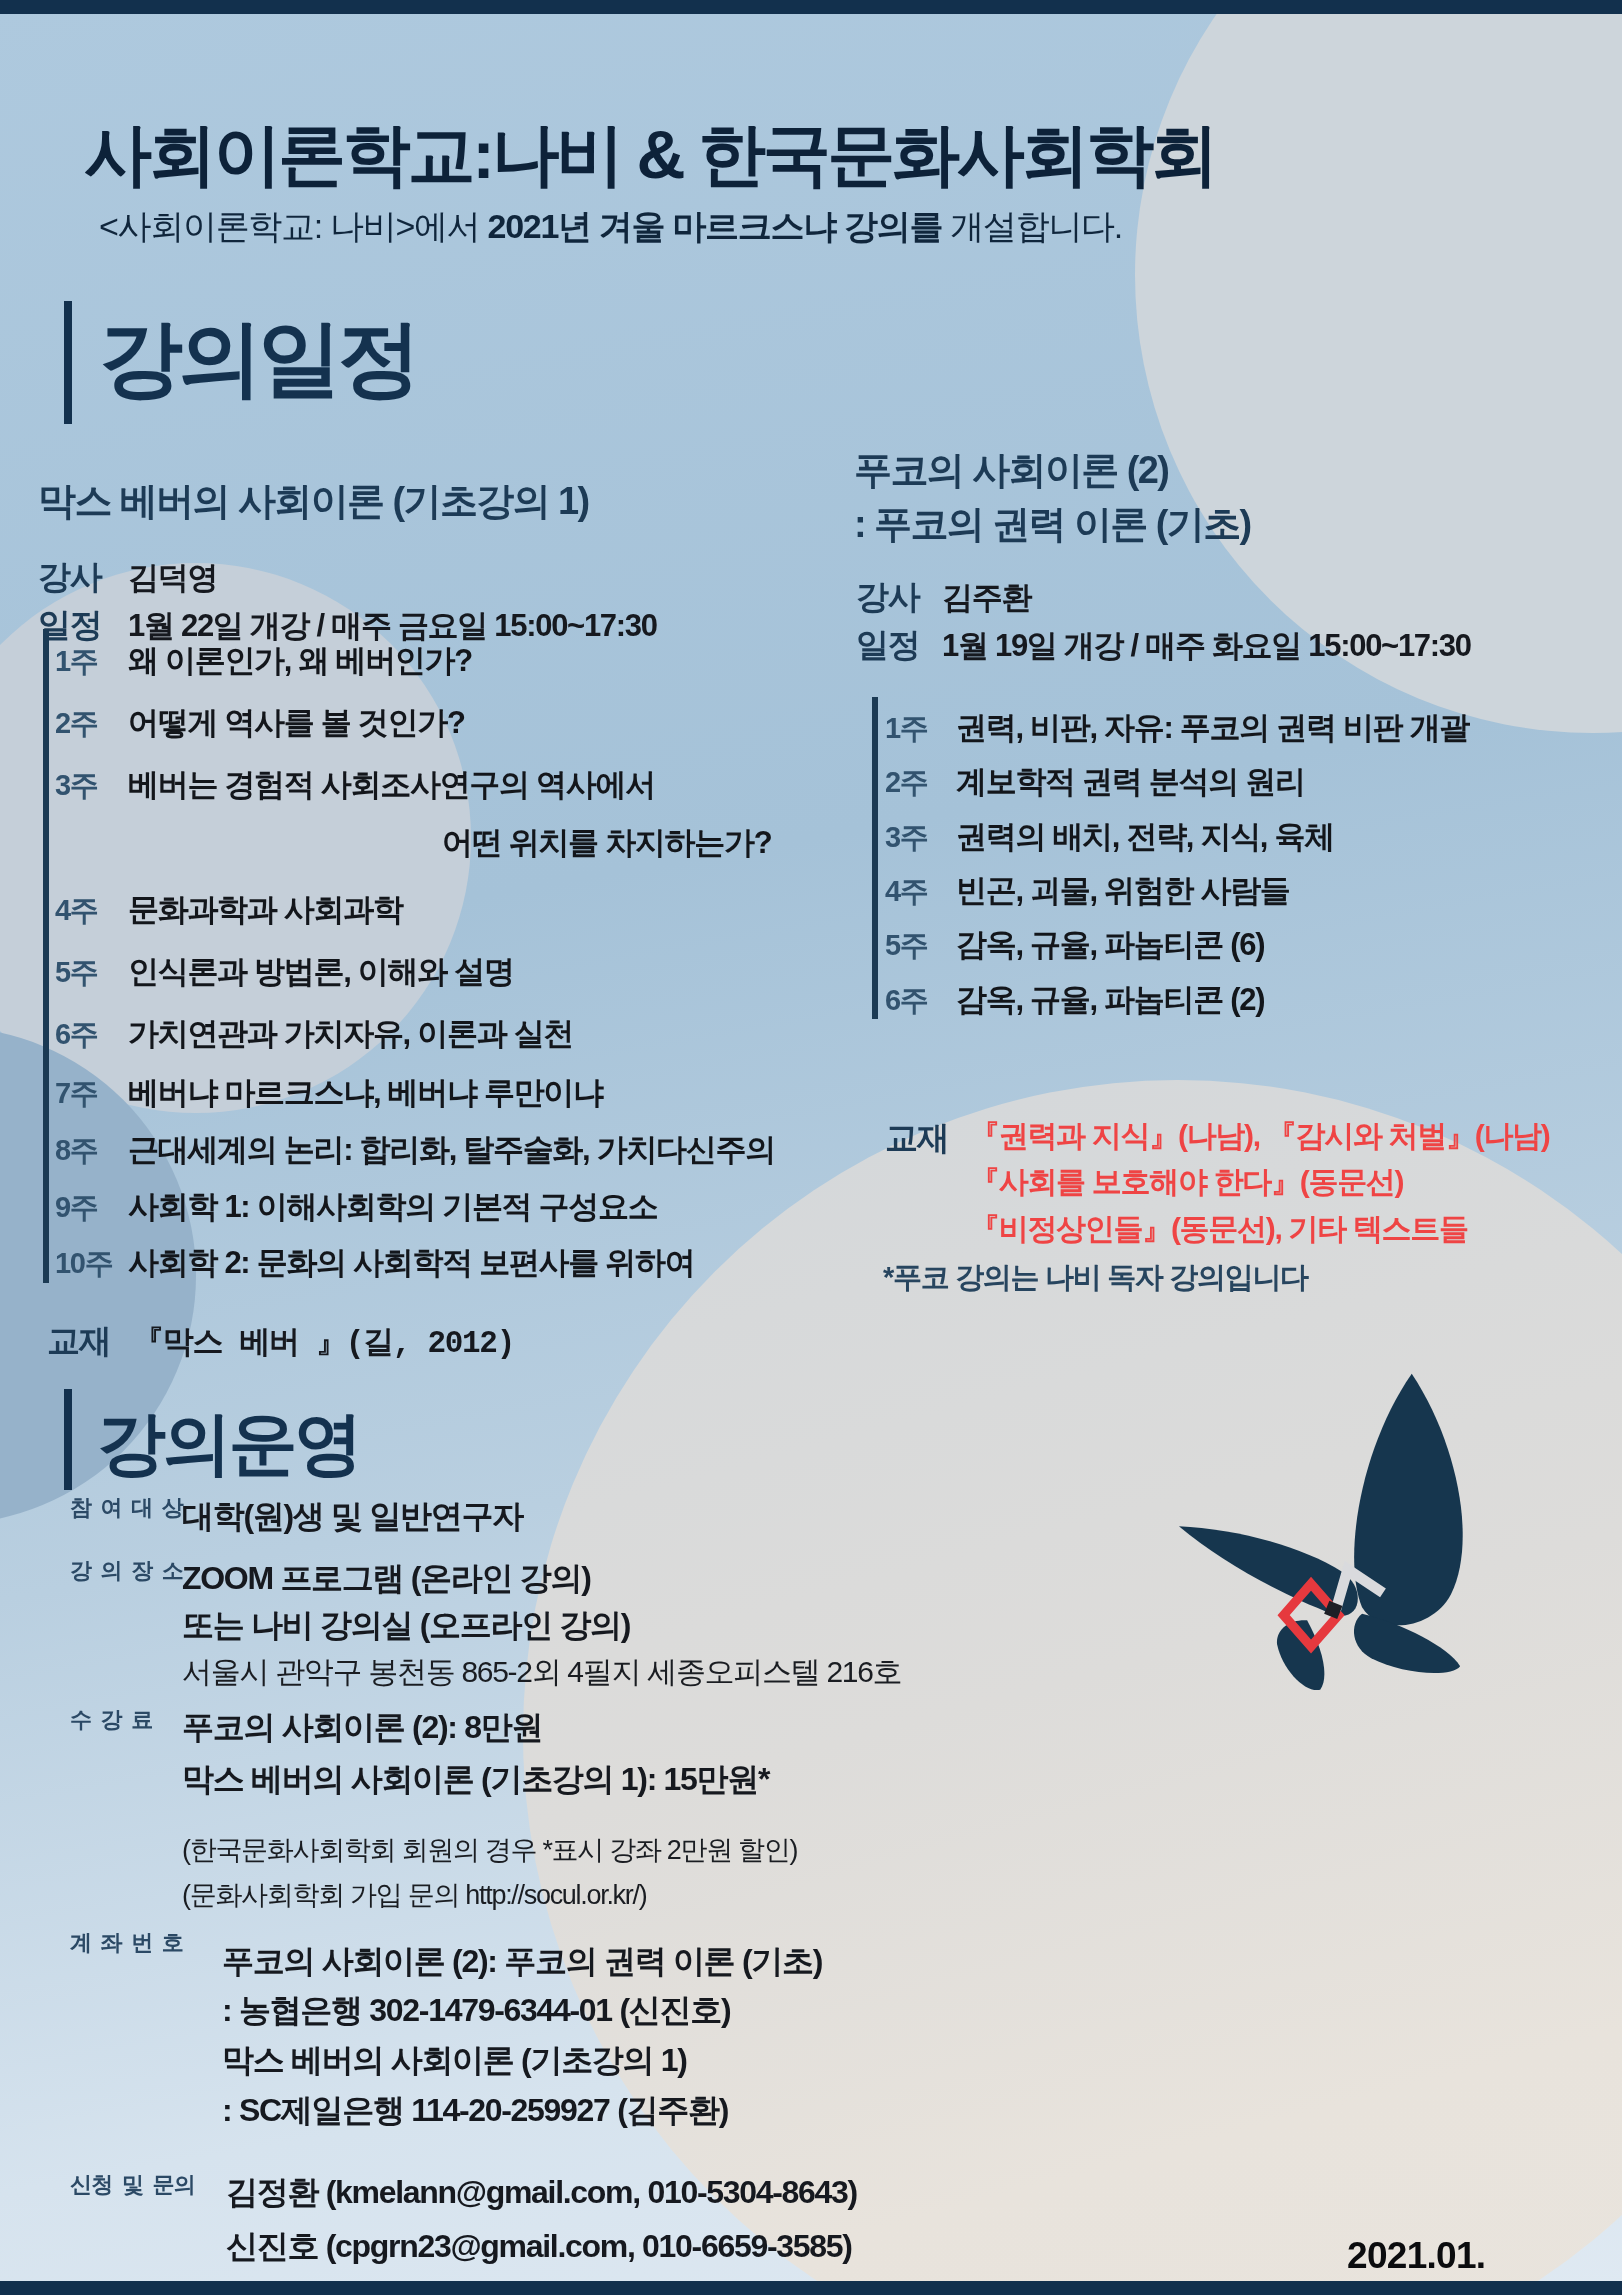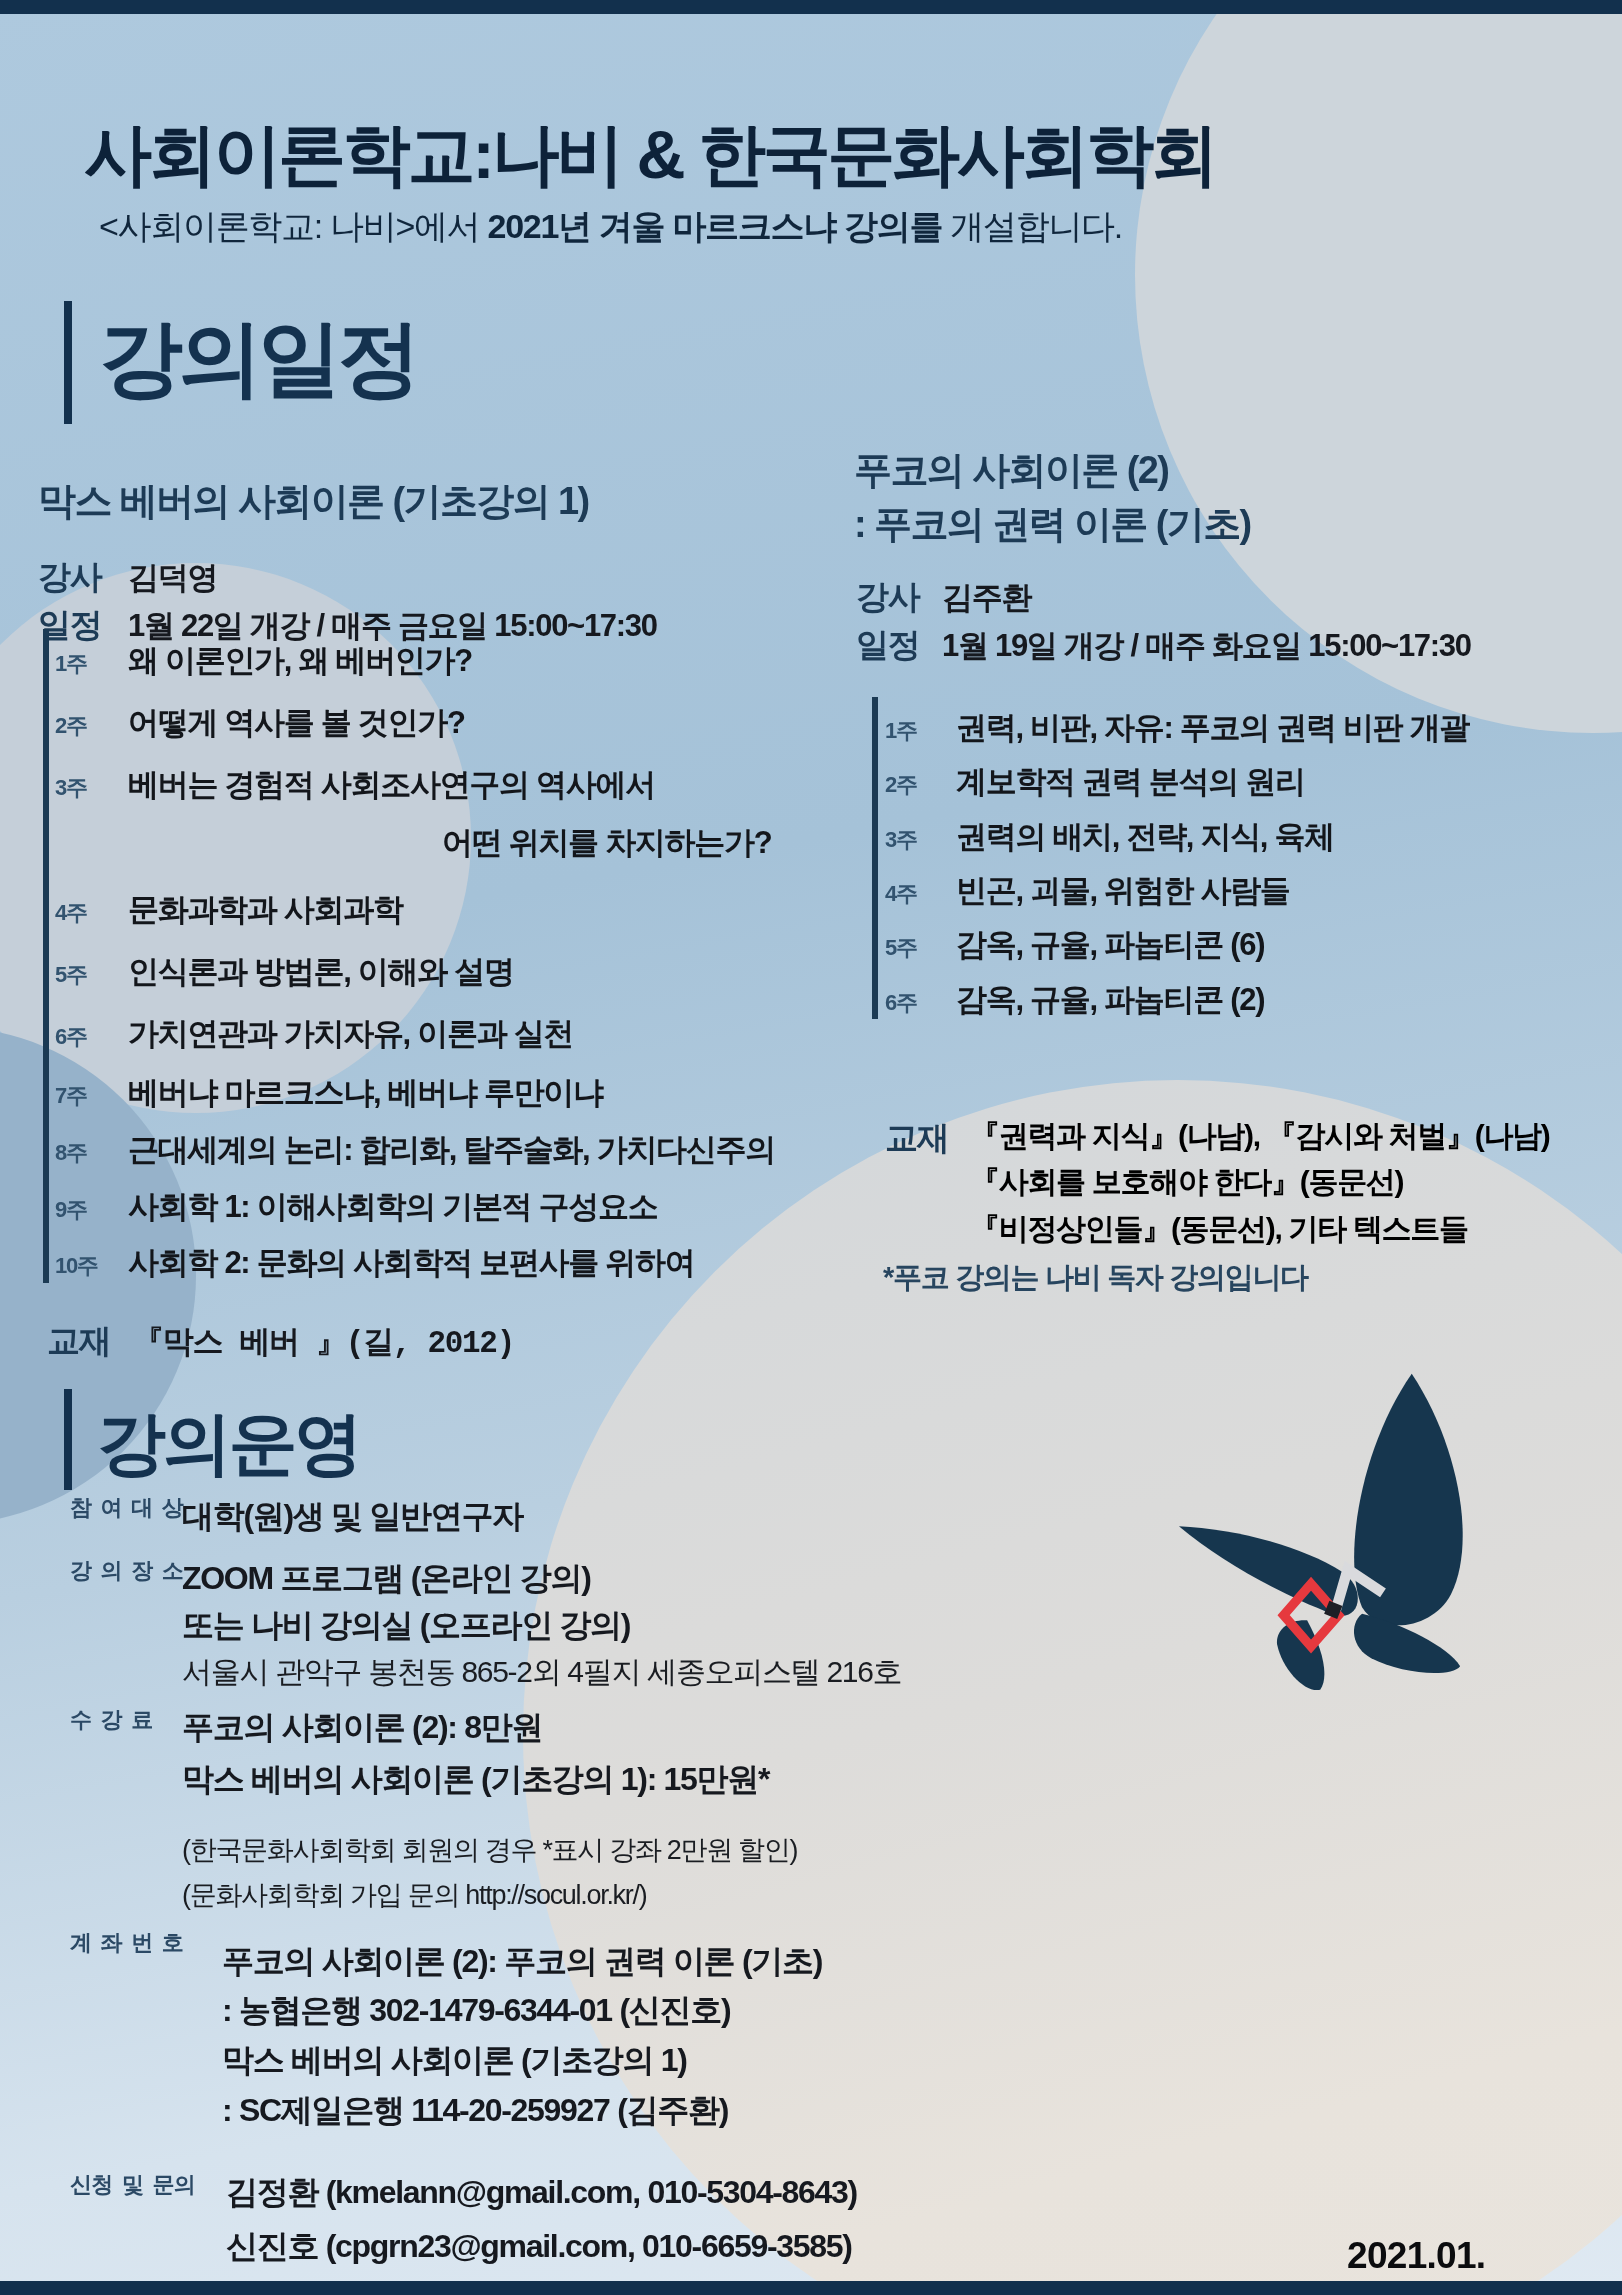--- a/index.html
+++ b/index.html
@@ -29,27 +29,27 @@
   .oper-title{left:97px;top:1398px;font-size:69px;letter-spacing:-3.3px;}
 
   .course-title{font-size:38px;font-weight:800;letter-spacing:-1.6px;color:#1d3b56;white-space:nowrap;}
   .meta{white-space:nowrap;}
   .meta .lbl{display:inline-block;width:90px;font-size:33px;font-weight:800;color:#1d3b56;letter-spacing:-1.3px;}
   .meta .val{font-size:31px;font-weight:600;color:#16191f;letter-spacing:-1.3px;}
 
   .wrule{position:absolute;width:5.9px;background:#1b3a54;}
   .weeks{position:absolute;}
   .wrow{position:absolute;white-space:nowrap;}
-  .wnum{display:inline-block;width:73px;font-size:22px;font-weight:800;color:#32536f;letter-spacing:-1.3px;}
+  .wnum{display:inline-block;width:73px;font-size:29px;font-weight:800;color:#32536f;letter-spacing:-1.3px;}
   .weeks-right .wnum{width:71px;}
   .wtitle{font-size:31px;font-weight:700;color:#13161b;letter-spacing:-1.3px;}
   .w2line{position:absolute;left:387px;top:182px;}
 
   .book-lbl{font-size:33px;font-weight:800;color:#1d3b56;letter-spacing:-1.3px;white-space:nowrap;}
-  .book-line{font-size:30px;font-weight:700;color:#000000;letter-spacing:-1.3px;white-space:nowrap;}
+  .book-line{font-size:30px;font-weight:700;color:#ef4444;letter-spacing:-1.3px;white-space:nowrap;}
   .book-note{font-size:29px;font-weight:700;color:#27455f;letter-spacing:-1.3px;white-space:nowrap;}
 
   .op-lbl{font-size:22px;font-weight:700;color:#2b4965;letter-spacing:-0.7px;word-spacing:3.9px;white-space:nowrap;margin-left:32px;}
   .op-val{font-size:32px;font-weight:700;color:#16191f;letter-spacing:-1.3px;white-space:nowrap;}
   .op-val.light{font-weight:400;font-size:30px;color:#1a1d22;}
   .op-note{font-size:27px;font-weight:400;color:#1a1d22;letter-spacing:-1.3px;white-space:nowrap;}
 
   .date{left:1347px;top:2235px;font-size:37px;font-weight:700;color:#0b0c0e;letter-spacing:-0.7px;}
   .logo{left:1171px;top:1364px;width:301px;height:327px;}
 </style>

